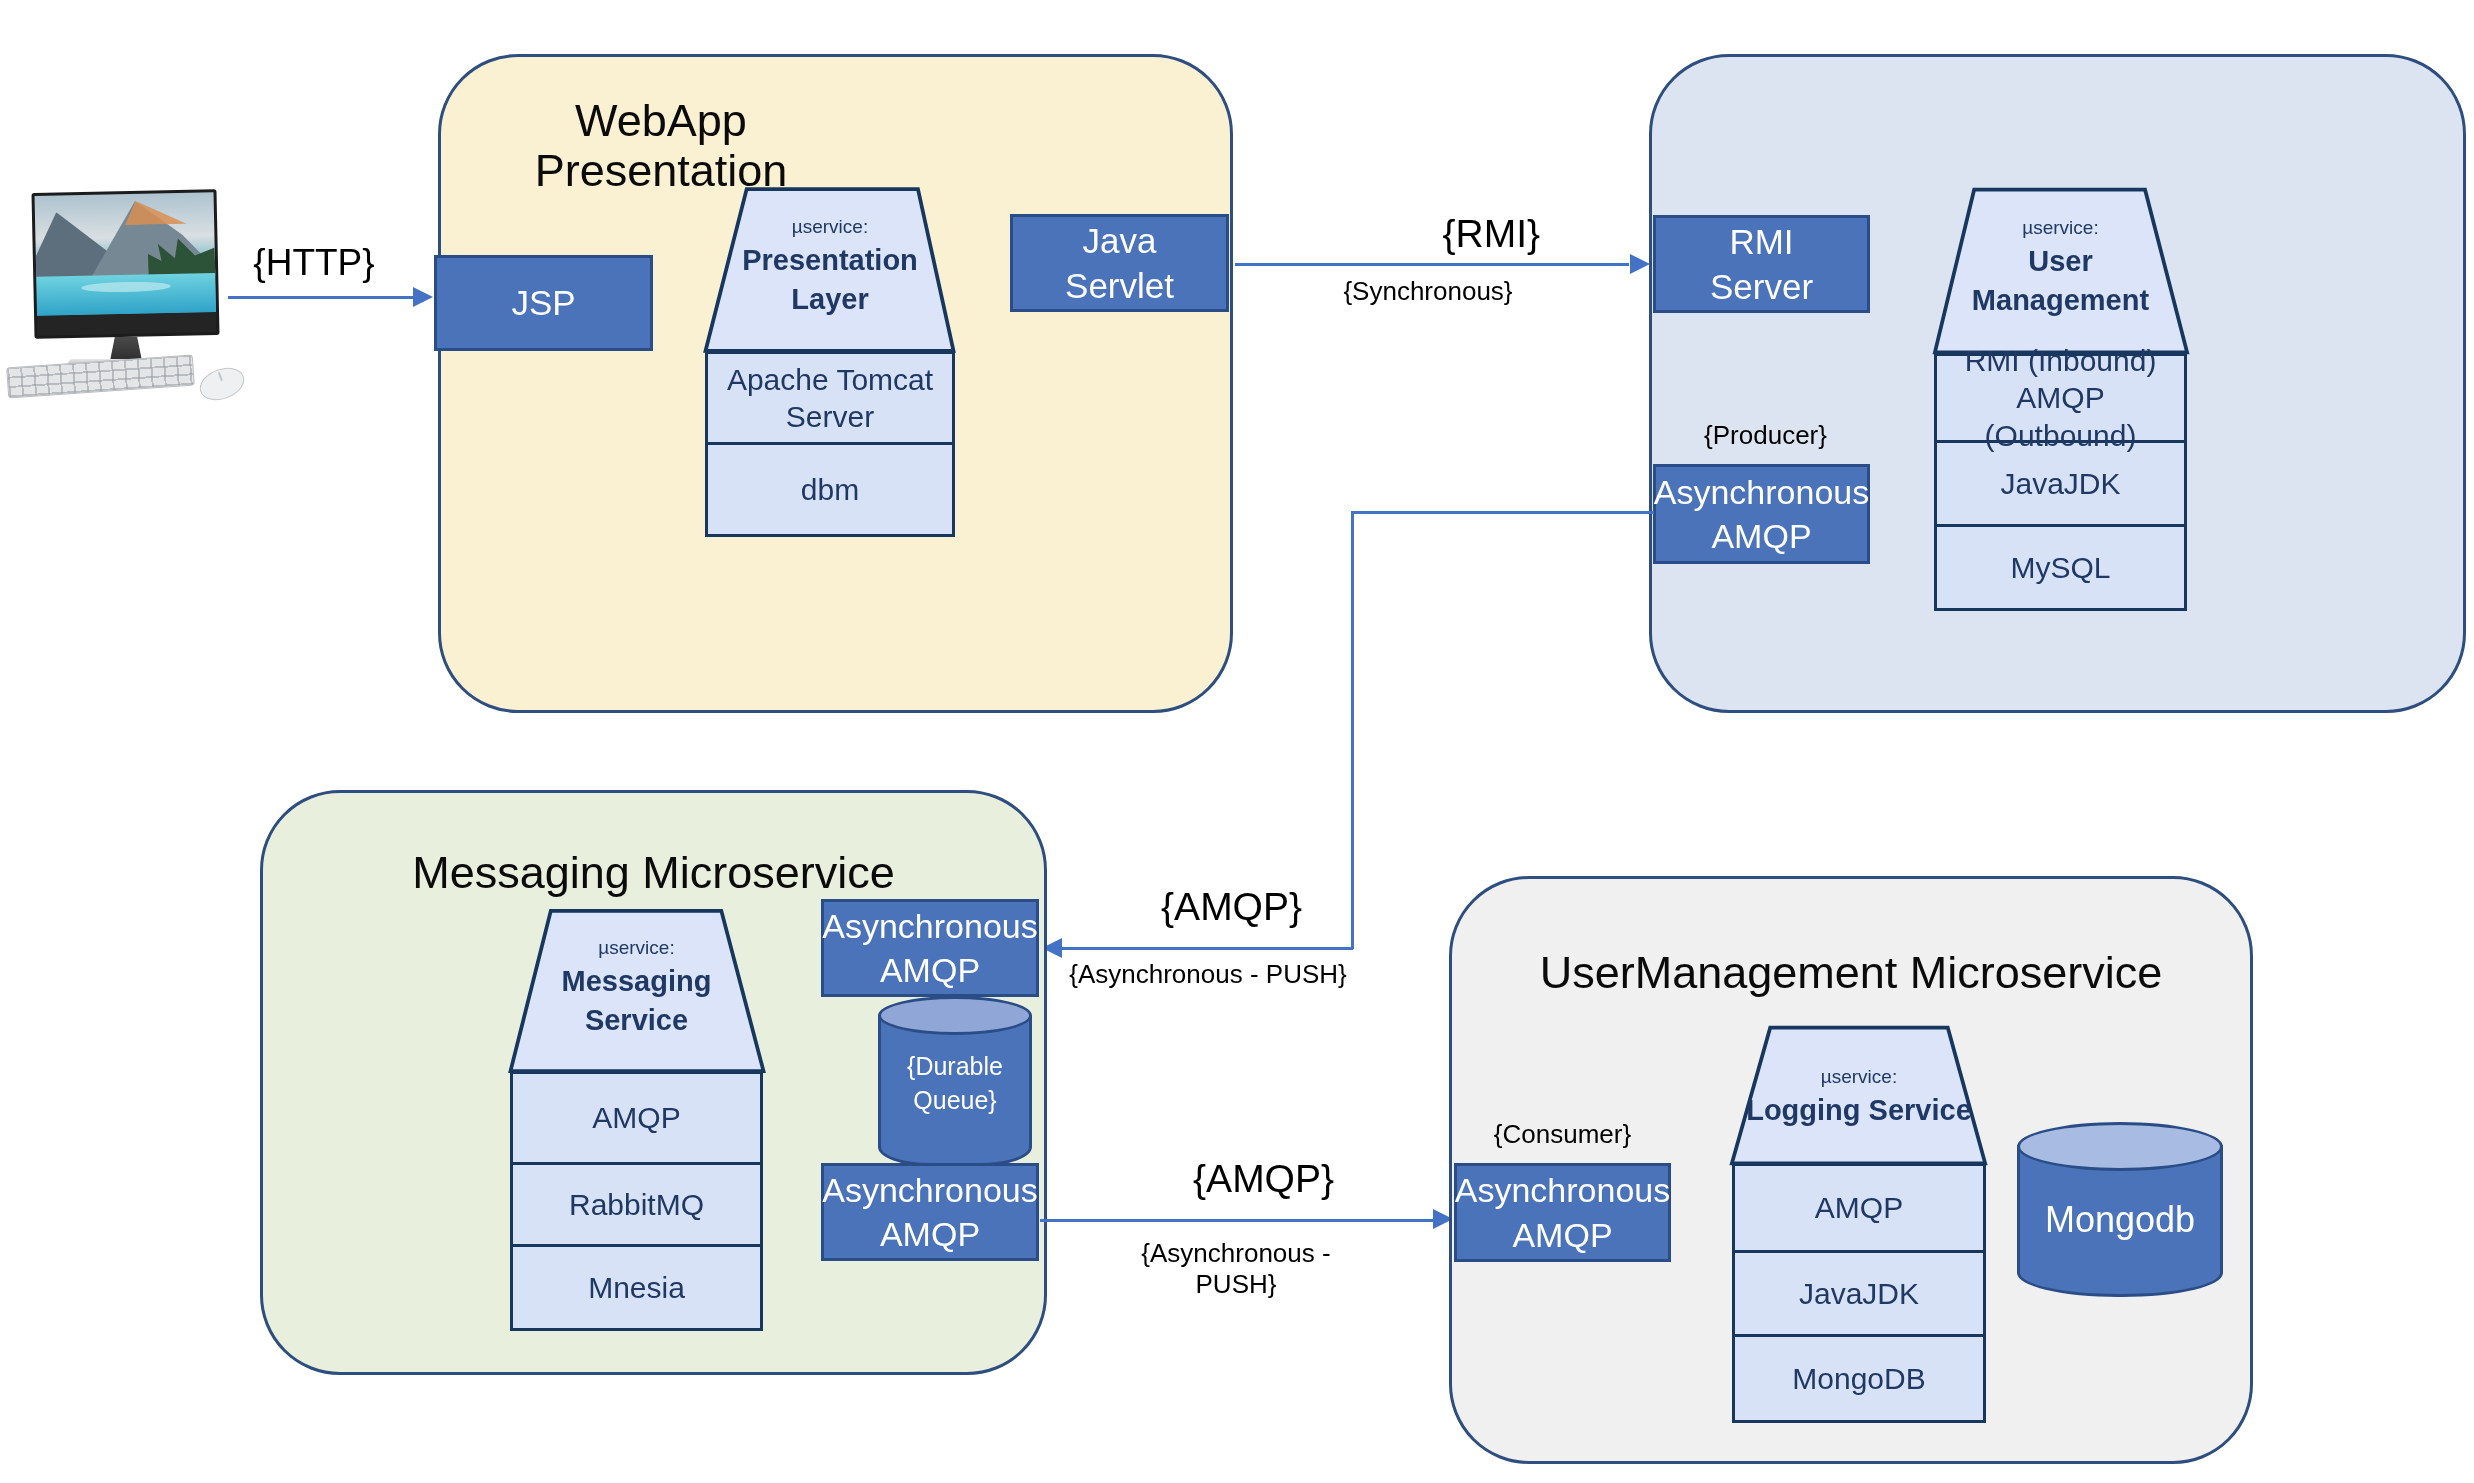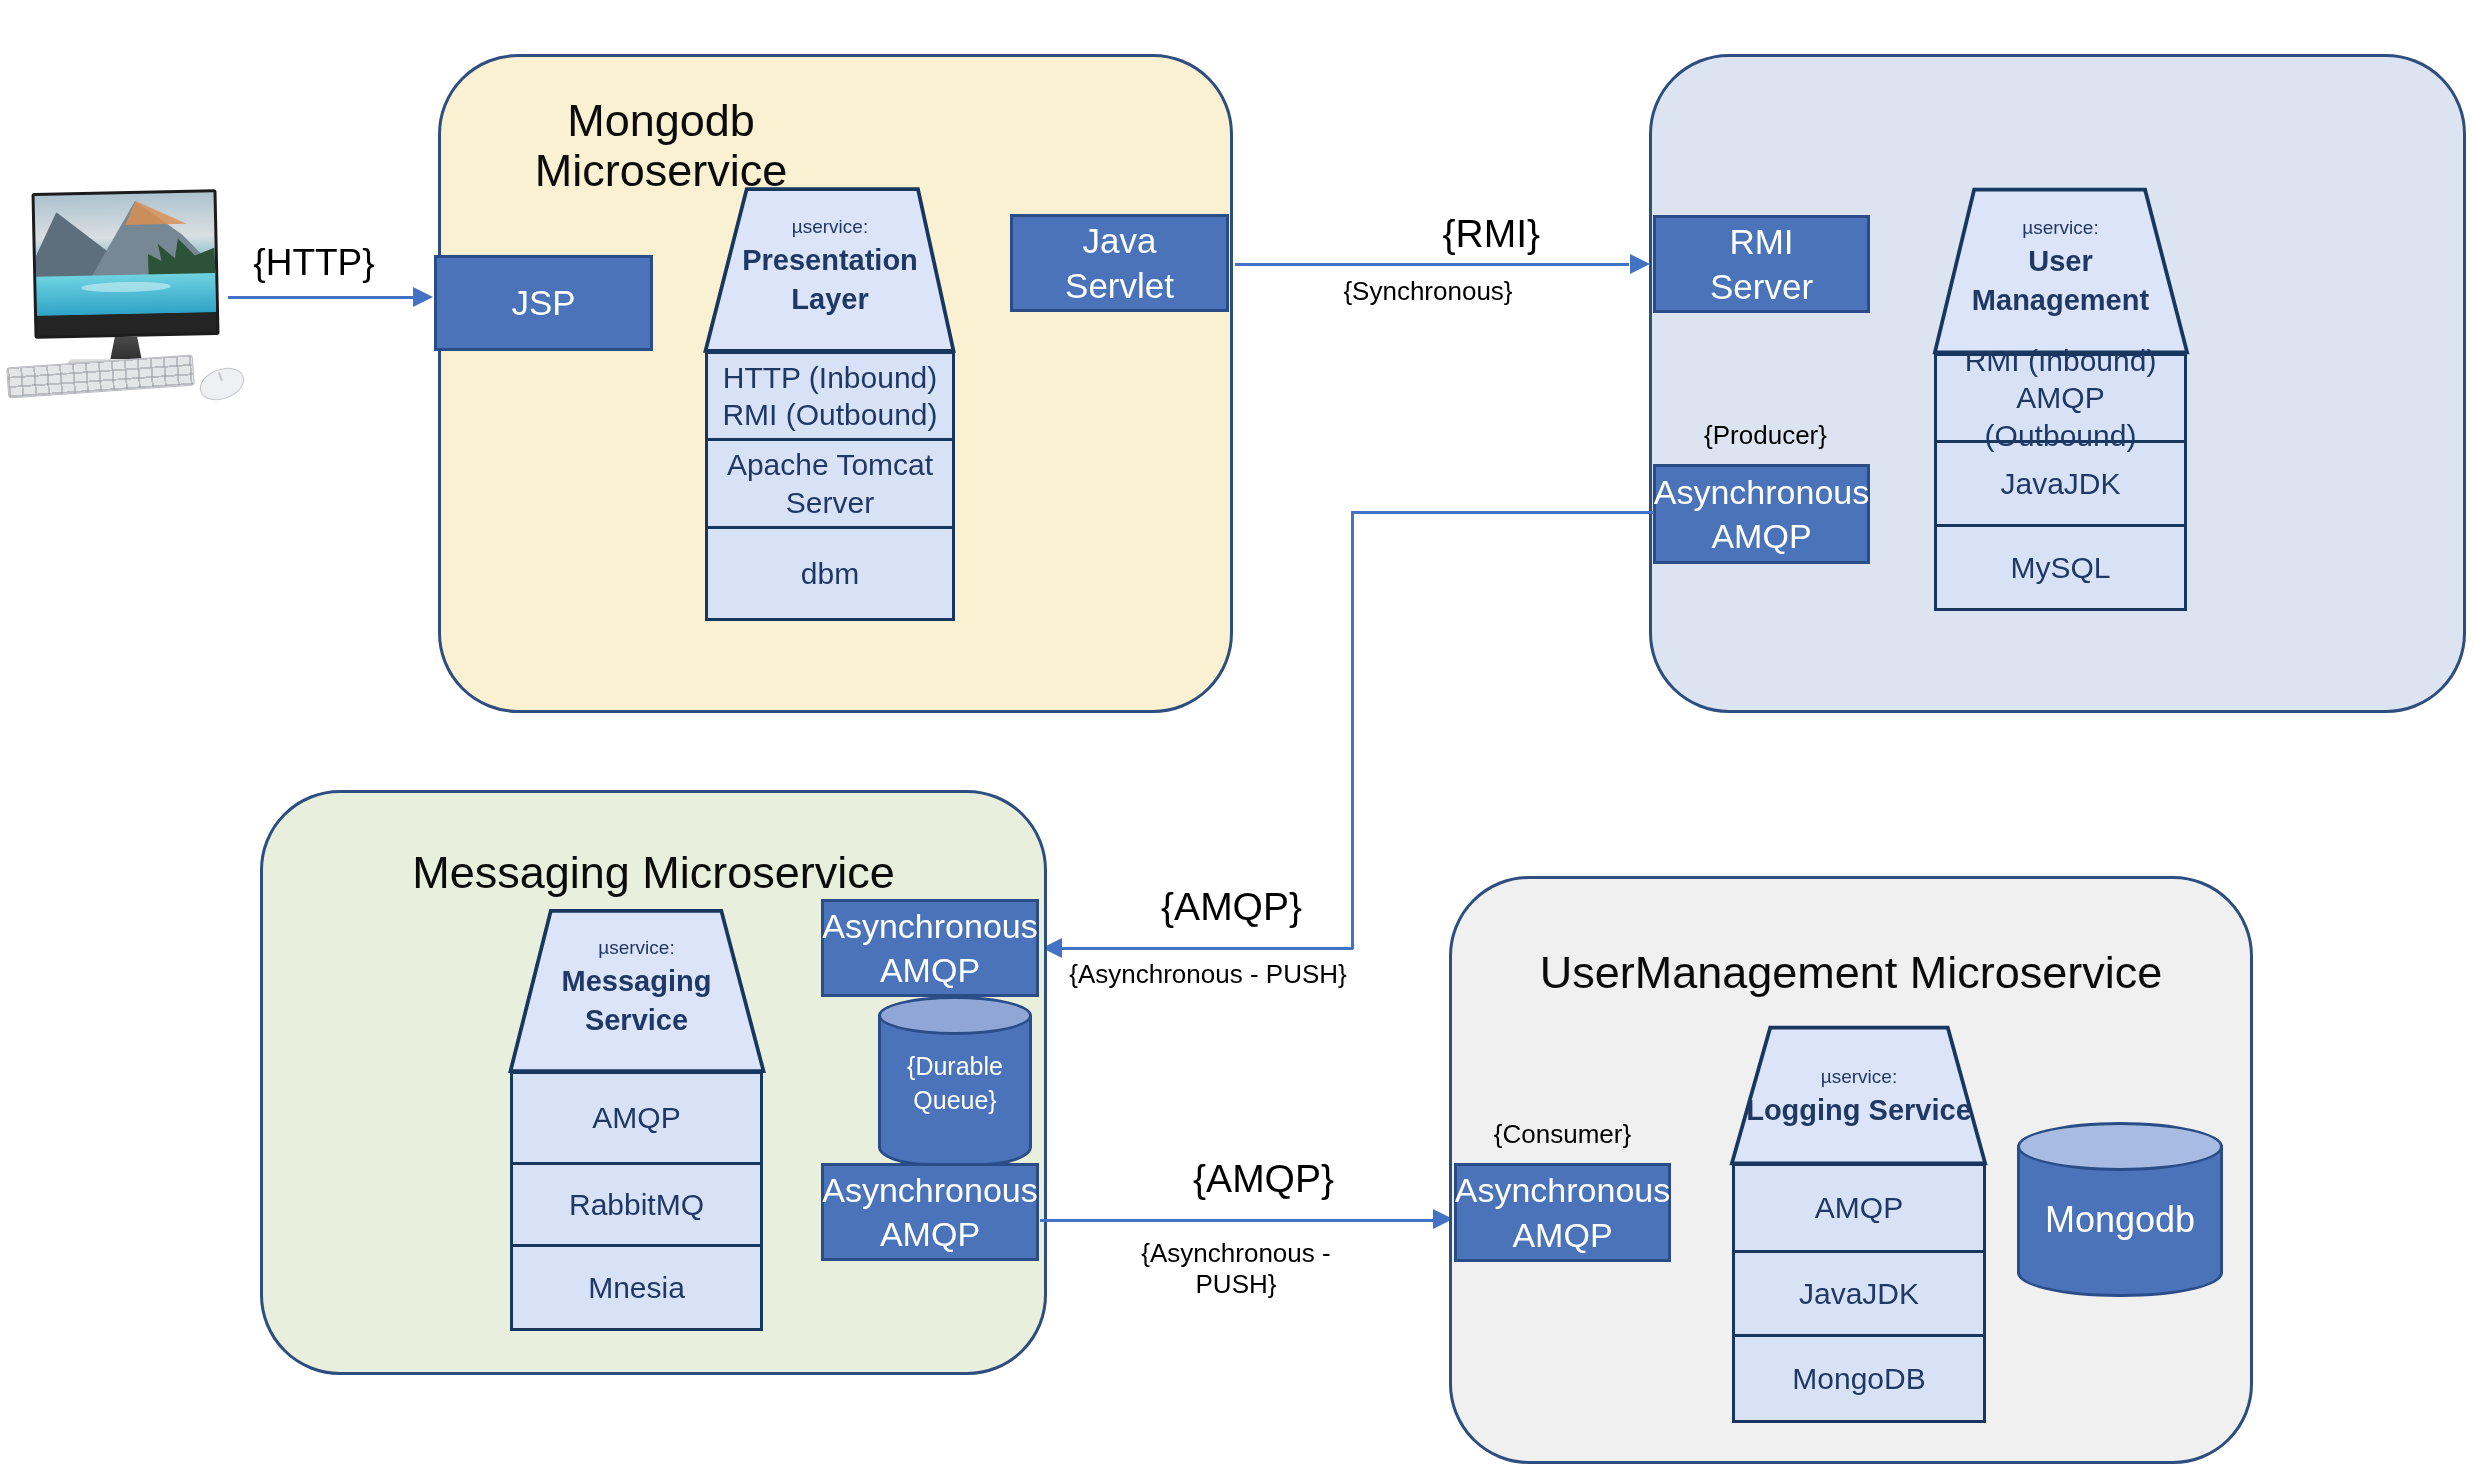--- a/index.html
+++ b/index.html
@@ -102,35 +102,33 @@
     <div class="mon-base"></div>
     <div class="kbd"></div>
     <div class="mouse"></div>
   </div>
 
   <div class="lbl-big" style="left:239px;top:242px;width:150px;">{HTTP}</div>
   <div class="hline" style="left:228px;top:296px;width:185px;"></div>
   <div class="ah-right" style="left:413px;top:287px;"></div>
 
   <div class="container c-webapp"></div>
-  <div class="ctitle" style="left:450px;top:96px;width:422px;">Mongodb Microservice</div>
+  <div class="ctitle" style="left:450px;top:96px;width:422px;">WebApp Presentation</div>
 
   <div class="bbox" style="left:434px;top:255px;width:219px;height:96px;">JSP</div>
 
   <svg class="abs" style="left:698px;top:185px;" width="263" height="170" viewBox="0 0 281 181">
     <polygon points="52,4 235,4 273,177 8,177" fill="#dbe4f8" stroke="#17375e" stroke-width="4"></polygon>
   </svg>
   <div class="svc-text" style="left:705px;top:214px;width:250px;">
     <div class="svc-prefix">µservice:</div>
     <div class="svc-name pre">Presentation
 Layer</div>
   </div>
   <div class="stack" style="left:705px;top:351px;width:250px;">
-    <div class="row pre" style="height:84px;">HTTP (Inbound)
-RMI (Outbound)</div>
     <div class="row pre" style="height:88px;">Apache Tomcat
 Server</div>
     <div class="row" style="height:92px;">dbm</div>
   </div>
 
   <div class="bbox pre" style="left:1010px;top:214px;width:219px;height:98px;">Java
 Servlet</div>
 
   <div class="lbl-amqp" style="left:1315px;top:212px;width:225px;">{RMI}</div>
   <div class="hline" style="left:1235px;top:263px;width:394px;"></div>

